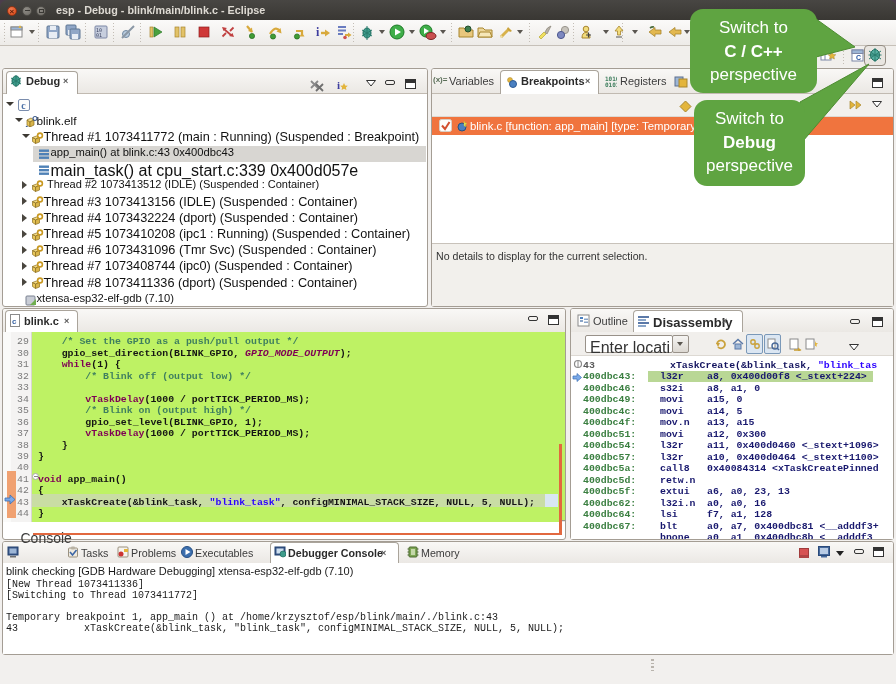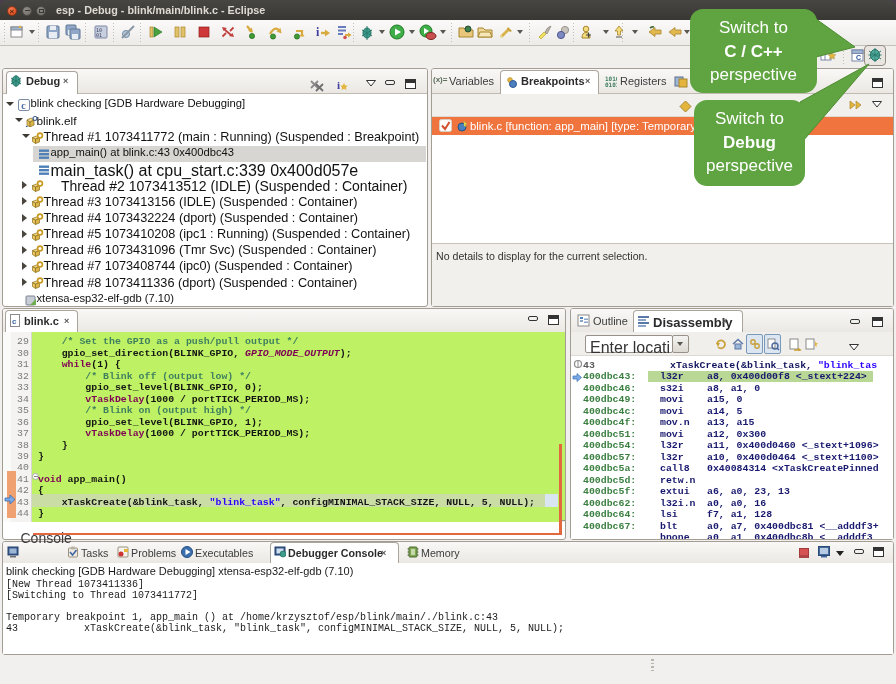--- a/index.html
+++ b/index.html
@@ -223,21 +223,20 @@
     <path d="M0.5 0.5 L9.5 0.5 L5 6z" fill="#fff" stroke="#333"></path>
   </svg>
 <div class="minbtn" style="left:385px;top:80px;z-index:5"></div>
 <div class="maxbtn" style="left:405px;top:79px;z-index:5"></div>
 <div class="abs" style="left:2px;top:94px;width:426px;height:213px;overflow:hidden;z-index:2">
     <div class="abs" style="left:4px;top:7.699999999999999px;width:0;height:0;border-left:4.0px solid transparent;border-right:4.0px solid transparent;border-top:4.96px solid #3c3933"></div>
     <svg class="abs" style="left:16px;top:5.199999999999999px;z-index:3" width="13" height="12" viewBox="0 0 13 12">
       <rect x="0.5" y="0.5" width="11" height="11" rx="1.5" fill="#fdfdfc" stroke="#7a8dad"></rect>
       <text x="3.2" y="9.8" font-size="10" font-weight="bold" fill="#4a6fa5" font-family="serif">c</text>
     </svg>
-    <div class="treerow" style="left:28.5px;top:3.4px;font-size:11.3px">blink checking [GDB Hardware Debugging]</div>
     <div class="abs" style="left:13px;top:23.9px;width:0;height:0;border-left:4.0px solid transparent;border-right:4.0px solid transparent;border-top:4.96px solid #3c3933"></div>
     <svg class="abs" style="left:23px;top:21.4px;z-index:3" width="13" height="12" viewBox="0 0 13 12">
       <path d="M2 10 L2 5 L5 7 L5 12z" fill="#e8c75a" stroke="#8a6d20" stroke-width="0.7"></path>
       <path d="M2 5 L6 3 L9 5 L5 7z" fill="#f2da84" stroke="#8a6d20" stroke-width="0.7"></path>
       <path d="M5 12 L5 7 L9 5 L9 10z" fill="#d9b54a" stroke="#8a6d20" stroke-width="0.7"></path>
       <circle cx="10" cy="3.5" r="2" fill="none" stroke="#3c5a8c" stroke-width="1.2"></circle>
       <path d="M1 11 l2 1.5" stroke="#3c5a8c" stroke-width="1.2"></path>
     </svg>
     <div class="treerow" style="left:34.5px;top:19.6px;font-size:11.8px">blink.elf</div>
     <div class="abs" style="left:20px;top:40.1px;width:0;height:0;border-left:4.0px solid transparent;border-right:4.0px solid transparent;border-top:4.96px solid #3c3933"></div>
@@ -261,21 +260,21 @@
       <rect x="0" y="8.5" width="10" height="2.4" fill="#4f81b6"></rect>
     </svg>
     <div class="treerow" style="left:48.5px;top:68.2px;font-size:16px">main_task() at cpu_start.c:339 0x400d057e</div>
     <div class="abs" style="left:20px;top:87.19999999999999px;width:0;height:0;border-top:4.5px solid transparent;border-bottom:4.5px solid transparent;border-left:5.58px solid #4a463f"></div>
     <svg class="abs" style="left:28.5px;top:86.19999999999999px;z-index:3" width="13" height="12" viewBox="0 0 13 12">
       <path d="M1.5 9.5 L1.5 5.5 L4.5 7 L4.5 11.5z" fill="#e8c75a" stroke="#8a6d20" stroke-width="0.7"></path>
       <path d="M1.5 5.5 L5.5 4 L8.5 5.5 L4.5 7z" fill="#f2da84" stroke="#8a6d20" stroke-width="0.7"></path>
       <path d="M4.5 11.5 L4.5 7 L8.5 5.5 L8.5 10z" fill="#d9b54a" stroke="#8a6d20" stroke-width="0.7"></path>
       <circle cx="9" cy="3.5" r="2.4" fill="none" stroke="#c89820" stroke-width="1.6"></circle>
     </svg>
-    <div class="treerow" style="left:59px;top:84.4px;font-size:14px">Thread #2 1073413512 (IDLE) (Suspended : Container)</div>
+    <div class="treerow" style="left:45px;top:84.4px;font-size:11px">Thread #2 1073413512 (IDLE) (Suspended : Container)</div>
     <div class="abs" style="left:20px;top:103.39999999999998px;width:0;height:0;border-top:4.5px solid transparent;border-bottom:4.5px solid transparent;border-left:5.58px solid #4a463f"></div>
     <svg class="abs" style="left:28.5px;top:102.39999999999998px;z-index:3" width="13" height="12" viewBox="0 0 13 12">
       <path d="M1.5 9.5 L1.5 5.5 L4.5 7 L4.5 11.5z" fill="#e8c75a" stroke="#8a6d20" stroke-width="0.7"></path>
       <path d="M1.5 5.5 L5.5 4 L8.5 5.5 L4.5 7z" fill="#f2da84" stroke="#8a6d20" stroke-width="0.7"></path>
       <path d="M4.5 11.5 L4.5 7 L8.5 5.5 L8.5 10z" fill="#d9b54a" stroke="#8a6d20" stroke-width="0.7"></path>
       <circle cx="9" cy="3.5" r="2.4" fill="none" stroke="#c89820" stroke-width="1.6"></circle>
     </svg>
     <div class="treerow" style="left:41.5px;top:100.6px;font-size:12.7px">Thread #3 1073413156 (IDLE) (Suspended : Container)</div>
     <div class="abs" style="left:20px;top:119.59999999999998px;width:0;height:0;border-top:4.5px solid transparent;border-bottom:4.5px solid transparent;border-left:5.58px solid #4a463f"></div>
     <svg class="abs" style="left:28.5px;top:118.59999999999998px;z-index:3" width="13" height="12" viewBox="0 0 13 12">
@@ -398,21 +397,20 @@
     </svg>
     <div class="abs mono ed lnum" style="left:14px;top:4.4px">29</div>
     <div class="abs mono ed" style="left:35px;top:4.4px">    <span class="cmt">/* Set the GPIO as a push/pull output */</span></div>
     <div class="abs mono ed lnum" style="left:14px;top:15.8px">30</div>
     <div class="abs mono ed" style="left:35px;top:15.8px">    gpio_set_direction(BLINK_GPIO, <span class="mac">GPIO_MODE_OUTPUT</span>);</div>
     <div class="abs mono ed lnum" style="left:14px;top:27.3px">31</div>
     <div class="abs mono ed" style="left:35px;top:27.3px">    <span class="kw">while</span>(1) {</div>
     <div class="abs mono ed lnum" style="left:14px;top:38.7px">32</div>
     <div class="abs mono ed" style="left:35px;top:38.7px">        <span class="cmt">/* Blink off (output low) */</span></div>
     <div class="abs mono ed lnum" style="left:14px;top:50.2px">33</div>
-    <div class="abs mono ed" style="left:35px;top:50.2px">        gpio_set_level(BLINK_GPIO, 0);</div>
     <div class="abs mono ed lnum" style="left:14px;top:61.6px">34</div>
     <div class="abs mono ed" style="left:35px;top:61.6px">        <span class="kw">vTaskDelay</span>(1000 / portTICK_PERIOD_MS);</div>
     <div class="abs mono ed lnum" style="left:14px;top:73.1px">35</div>
     <div class="abs mono ed" style="left:35px;top:73.1px">        <span class="cmt">/* Blink on (output high) */</span></div>
     <div class="abs mono ed lnum" style="left:14px;top:84.5px">36</div>
     <div class="abs mono ed" style="left:35px;top:84.5px">        gpio_set_level(BLINK_GPIO, 1);</div>
     <div class="abs mono ed lnum" style="left:14px;top:96.0px">37</div>
     <div class="abs mono ed" style="left:35px;top:96.0px">        <span class="kw">vTaskDelay</span>(1000 / portTICK_PERIOD_MS);</div>
     <div class="abs mono ed lnum" style="left:14px;top:107.5px">38</div>
     <div class="abs mono ed" style="left:35px;top:107.5px">    }</div>

